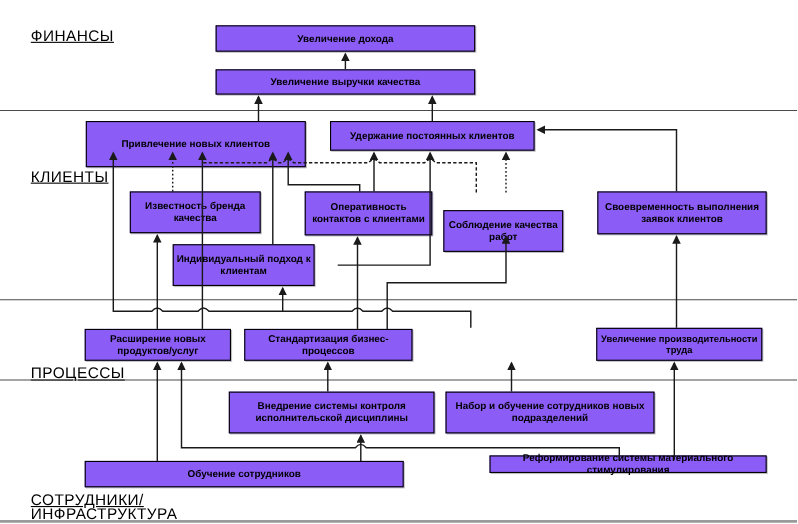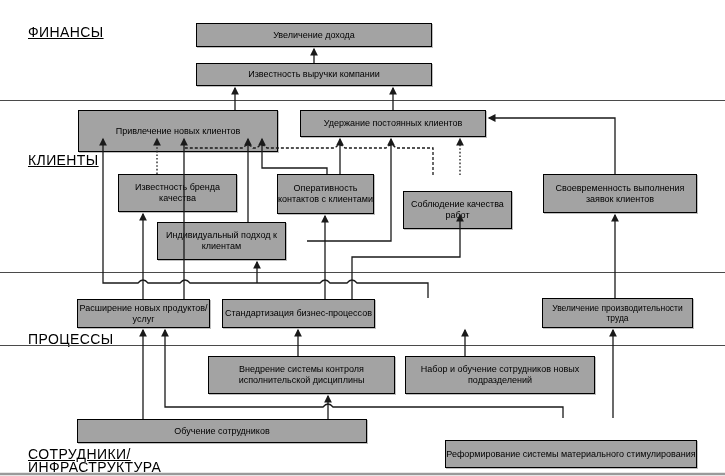--- a/index.html
+++ b/index.html
@@ -1,20 +1,20 @@
 <!DOCTYPE html>
 <html><head>
 <meta charset="utf-8">
 <style>
   html,body{margin:0;padding:0;background:#fff;}
   #stage{position:relative;width:725px;height:476px;background:#ffffff;overflow:hidden;
          font-family:"Liberation Sans",sans-serif;}
-  .node{position:absolute;border:1.5px solid #000;background:#a3a3a3;box-sizing:border-box;
+  .node{position:absolute;border:1.5px solid #000;background:#8b5cf6;box-sizing:border-box;
         display:flex;align-items:center;justify-content:center;text-align:center;
-        font-weight:normal;font-size:9px;line-height:1.18;color:#000;padding:1px 0;
+        font-weight:bold;font-size:9px;line-height:1.18;color:#000;padding:1px 0;
         box-shadow:1px 1px 0 rgba(0,0,0,0.25);}
   .sec-label{position:absolute;font-weight:normal;font-size:14px;color:#000;
         text-decoration:underline;letter-spacing:0.4px;white-space:nowrap;}
   #connector-layer{position:absolute;left:0;top:0;width:725px;height:476px;pointer-events:none;}
   .edge{fill:none;stroke:#1a1a1a;stroke-width:1.3;}
   .edge.dashed{stroke-dasharray:3 2;}
   .edge.dotted{stroke-dasharray:1.6 2;}
   .secline{stroke:#4a4a4a;stroke-width:1;}
   .secline.bottom{stroke:#9a9a9a;stroke-width:2.5;}
 </style>
@@ -23,35 +23,35 @@
 
 <div id="stage">
 
   <div class="sec-label" style="left:28px;top:24px;">ФИНАНСЫ</div>
   <div class="sec-label" style="left:28px;top:152px;">КЛИЕНТЫ</div>
   <div class="sec-label" style="left:28px;top:331px;">ПРОЦЕССЫ</div>
   <div class="sec-label" style="left:28px;top:446px;">СОТРУДНИКИ/</div>
   <div class="sec-label" style="left:28px;top:459px;">ИНФРАСТРУКТУРА</div>
 
   <div class="node" style="left:196px;top:23px;width:236px;height:24px;">Увеличение дохода</div>
-  <div class="node" style="left:196px;top:63px;width:236px;height:23px;">Известность выручки компании</div>
+  <div class="node" style="left:196px;top:63px;width:236px;height:23px;">Увеличение выручки качества</div>
   <div class="node" style="left:78px;top:110px;width:200px;height:42px;">Привлечение новых клиентов</div>
   <div class="node" style="left:300px;top:110px;width:186px;height:27px;">Удержание постоянных клиентов</div>
   <div class="node" style="left:118px;top:174px;width:119px;height:38px;">Известность бренда качества</div>
-  <div class="node" style="left:277px;top:174px;width:97px;height:40px;">Оперативность контактов с клиентами</div>
+  <div class="node" style="left:277px;top:174px;width:116px;height:40px;">Оперативность контактов с клиентами</div>
   <div class="node" style="left:403px;top:175px;width:109px;height:38px;margin-top:16px;">Соблюдение качества работ</div>
   <div class="node" style="left:543px;top:174px;width:154px;height:39px;">Своевременность выполнения заявок клиентов</div>
   <div class="node" style="left:157px;top:222px;width:129px;height:38px;">Индивидуальный подход к клиентам</div>
   <div class="node" style="left:77px;top:299px;width:133px;height:29px;">Расширение новых продуктов/услуг</div>
   <div class="node" style="left:222px;top:299px;width:153px;height:29px;">Стандартизация бизнес-процессов</div>
   <div class="node" style="left:542px;top:298px;width:151px;height:30px;font-size:8.5px;">Увеличение производительности труда</div>
   <div class="node" style="left:208px;top:356px;width:187px;height:38px;">Внедрение системы контроля исполнительской дисциплины</div>
   <div class="node" style="left:405px;top:356px;width:190px;height:38px;">Набор и обучение сотрудников новых подразделений</div>
   <div class="node" style="left:77px;top:419px;width:290px;height:24px;">Обучение сотрудников</div>
-  <div class="node" style="left:445px;top:440px;width:252px;height:28px;">Реформирование системы материального стимулирования</div>
+  <div class="node" style="left:445px;top:414px;width:252px;height:16px;">Реформирование системы материального стимулирования</div>
 
   <svg id="connector-layer" width="725" height="476" viewBox="0 0 725 476" xmlns="http://www.w3.org/2000/svg">
     <defs>
       <marker id="arr" orient="auto" markerWidth="7" markerHeight="7" refX="5" refY="3">
         <path d="M0,0 L6,3 L0,6 Z" fill="#1a1a1a"></path>
       </marker>
     </defs>
 
     <line class="secline" x1="0" y1="100.5" x2="725" y2="100.5"></line>
     <line class="secline" x1="0" y1="272.5" x2="725" y2="272.5"></line>

